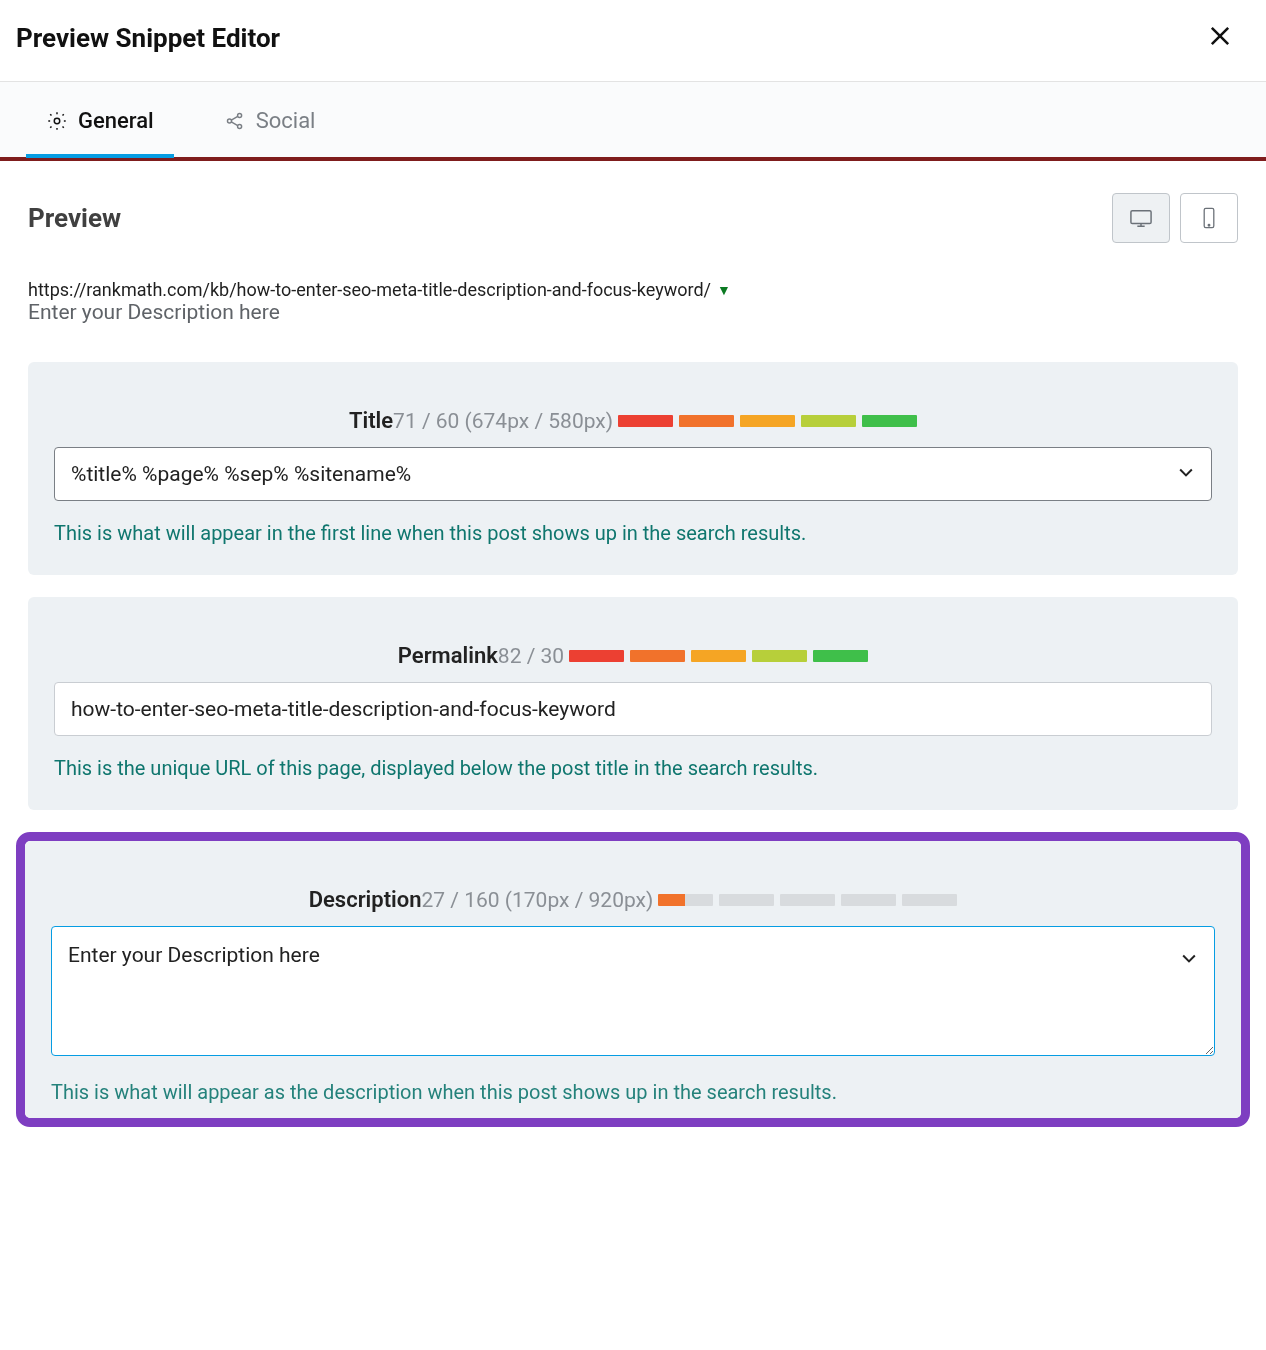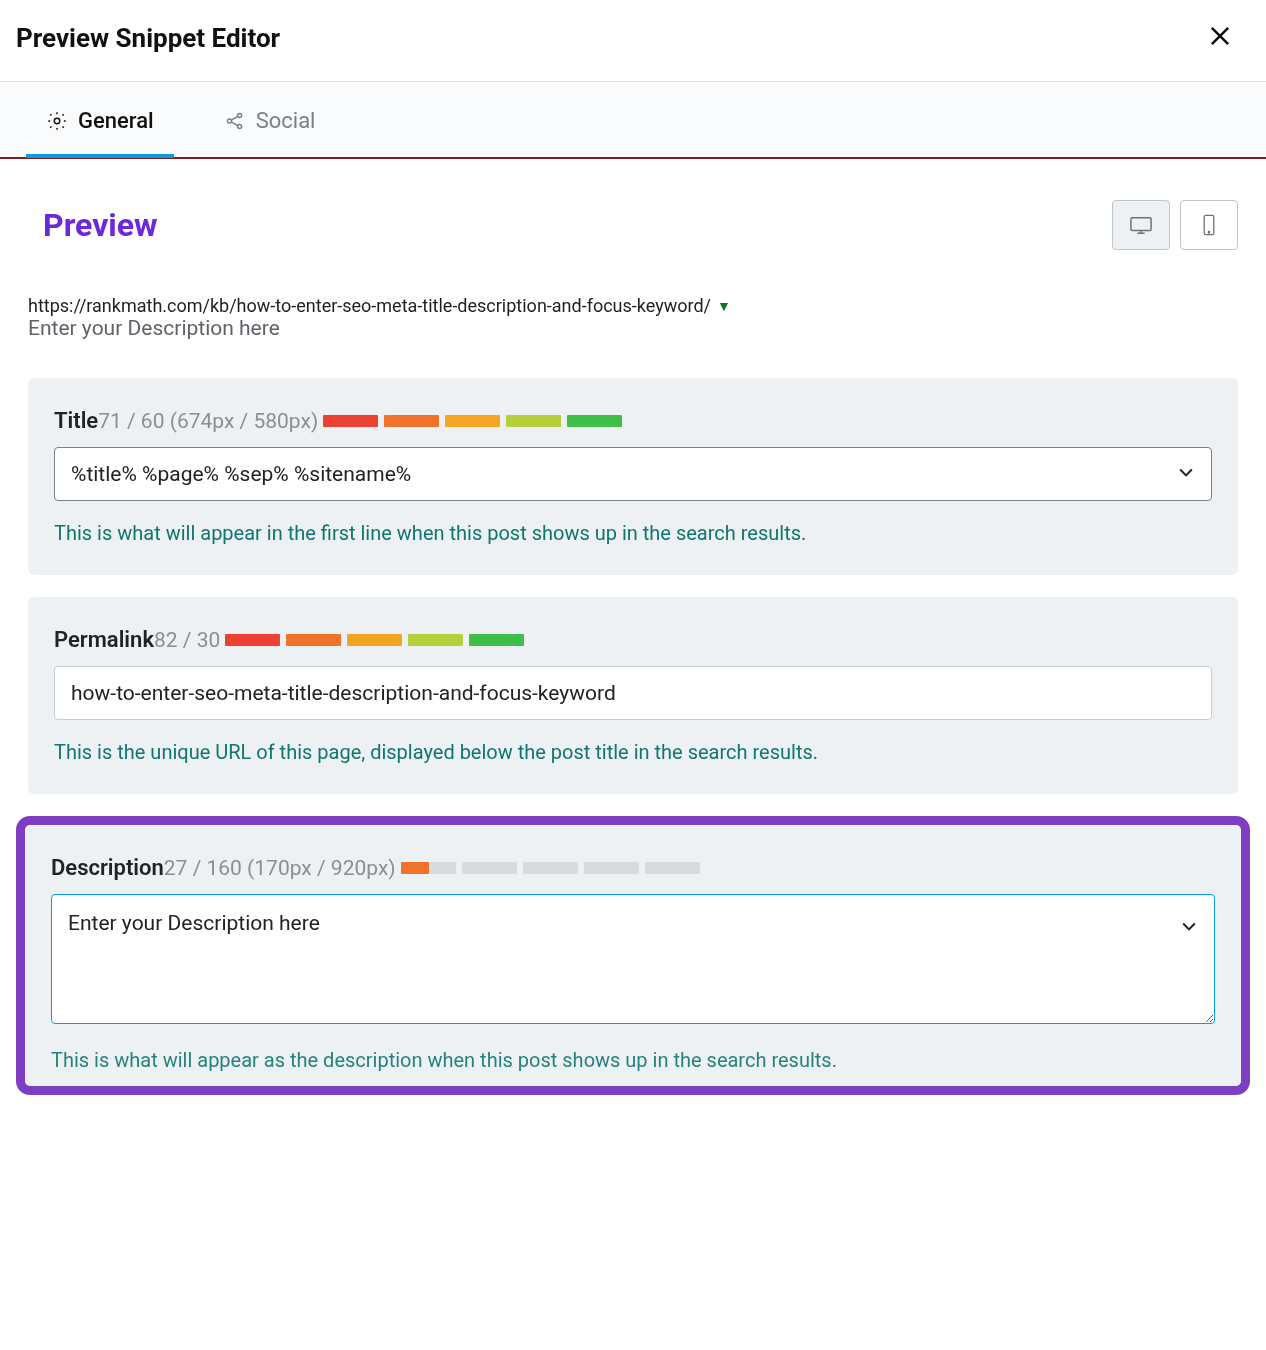--- a/index.html
+++ b/index.html
@@ -6,48 +6,48 @@
   html, body { margin:0; padding:0; font-family: -apple-system, BlinkMacSystemFont, "Segoe UI", Roboto, Helvetica, Arial, sans-serif; color:#222; background:#fff; }
   body { width:1266px; }
 
   
   .header { display:flex; align-items:center; justify-content:space-between; padding:18px 28px 24px 16px; border-bottom:1px solid #e3e3e3; }
   .header h1 { font-size:26px; font-weight:700; margin:0; color:#111; }
   .close-btn { background:none; border:none; cursor:pointer; padding:4px; color:#111; }
   .close-btn svg { width:28px; height:28px; stroke:#111; stroke-width:2.2; }
 
   
-  .tabbar { display:flex; gap:50px; padding:0 36px; border-bottom:2px solid #7f1d1d; background:#fafbfc; }
+  .tabbar { display:flex; gap:50px; padding:0 36px; border-bottom:4px solid #7f1d1d; background:#fafbfc; }
   .tab { display:flex; align-items:center; gap:10px; padding:26px 10px 24px 10px; cursor:pointer; font-size:22px; color:#7a7f85; position:relative; }
   .tab.active { color:#111; font-weight:500; }
   .tab.active::after { content:""; position:absolute; left:-10px; right:-10px; bottom:-1px; height:4px; background:#069de3; }
   .tab svg { width:22px; height:22px; }
   .tab.active svg { stroke:#111; }
   .tab svg { stroke:#7a7f85; }
 
   
   .content { padding:32px 28px 10px 28px; }
   .content-header { display:flex; align-items:center; justify-content:space-between; margin-bottom:36px; }
-  .content-header h2 { font-size:32px; font-weight:700; margin:15px; color:#6d28d9; }
+  .content-header h2 { font-size:26px; font-weight:700; margin:0; color:#404040; }
   .view-toggles { display:flex; gap:10px; }
   .view-btn { width:58px; height:50px; border:1px solid #c0c5ca; background:#fff; border-radius:4px; display:flex; align-items:center; justify-content:center; cursor:pointer; }
   .view-btn.active { background:#eef1f3; }
   .view-btn svg { stroke:#6b7178; fill:none; stroke-width:1.6; }
 
   
   .snippet { margin-bottom:38px; }
   .snippet-url-row { display:flex; align-items:center; gap:6px; }
   .snippet-url { font-size:18px; color:#1f1f1f; }
   .snippet-arrow { color:#0b7a22; font-size:14px; }
   .snippet-title { color:#1a0dab; font-size:32px; line-height:1.25; margin:4px 0 6px 0; white-space:nowrap; overflow:hidden; text-overflow:ellipsis; max-width:100%; }
   .snippet-desc { font-size:21px; color:#5f6368; }
 
   
   .panel { background:#edf1f4; border-radius:6px; padding:30px 26px 28px 26px; margin-bottom:22px; }
-  .panel-header { display:flex; align-items:center; justify-content:flex-start; margin-bottom:14px; }
+  .panel-header { display:flex; align-items:center; justify-content:center; margin-bottom:14px;margin-top:16px; }
   .panel-label { font-size:22px; font-weight:600; color:#222; }
   .panel-meta-wrap { display:flex; align-items:center; gap:5px; }
   .panel-count { font-size:21px; color:#8a8f95; }
   .bar { display:flex; gap:6px; }
   .bar span { width:55px; height:12px; border-radius:1px; }
   .c1 { background:#ec4032; }
   .c2 { background:#f1722b; }
   .c3 { background:#f5a524; }
   .c4 { background:#b7cf3a; }
   .c5 { background:#3fbf4a; }

